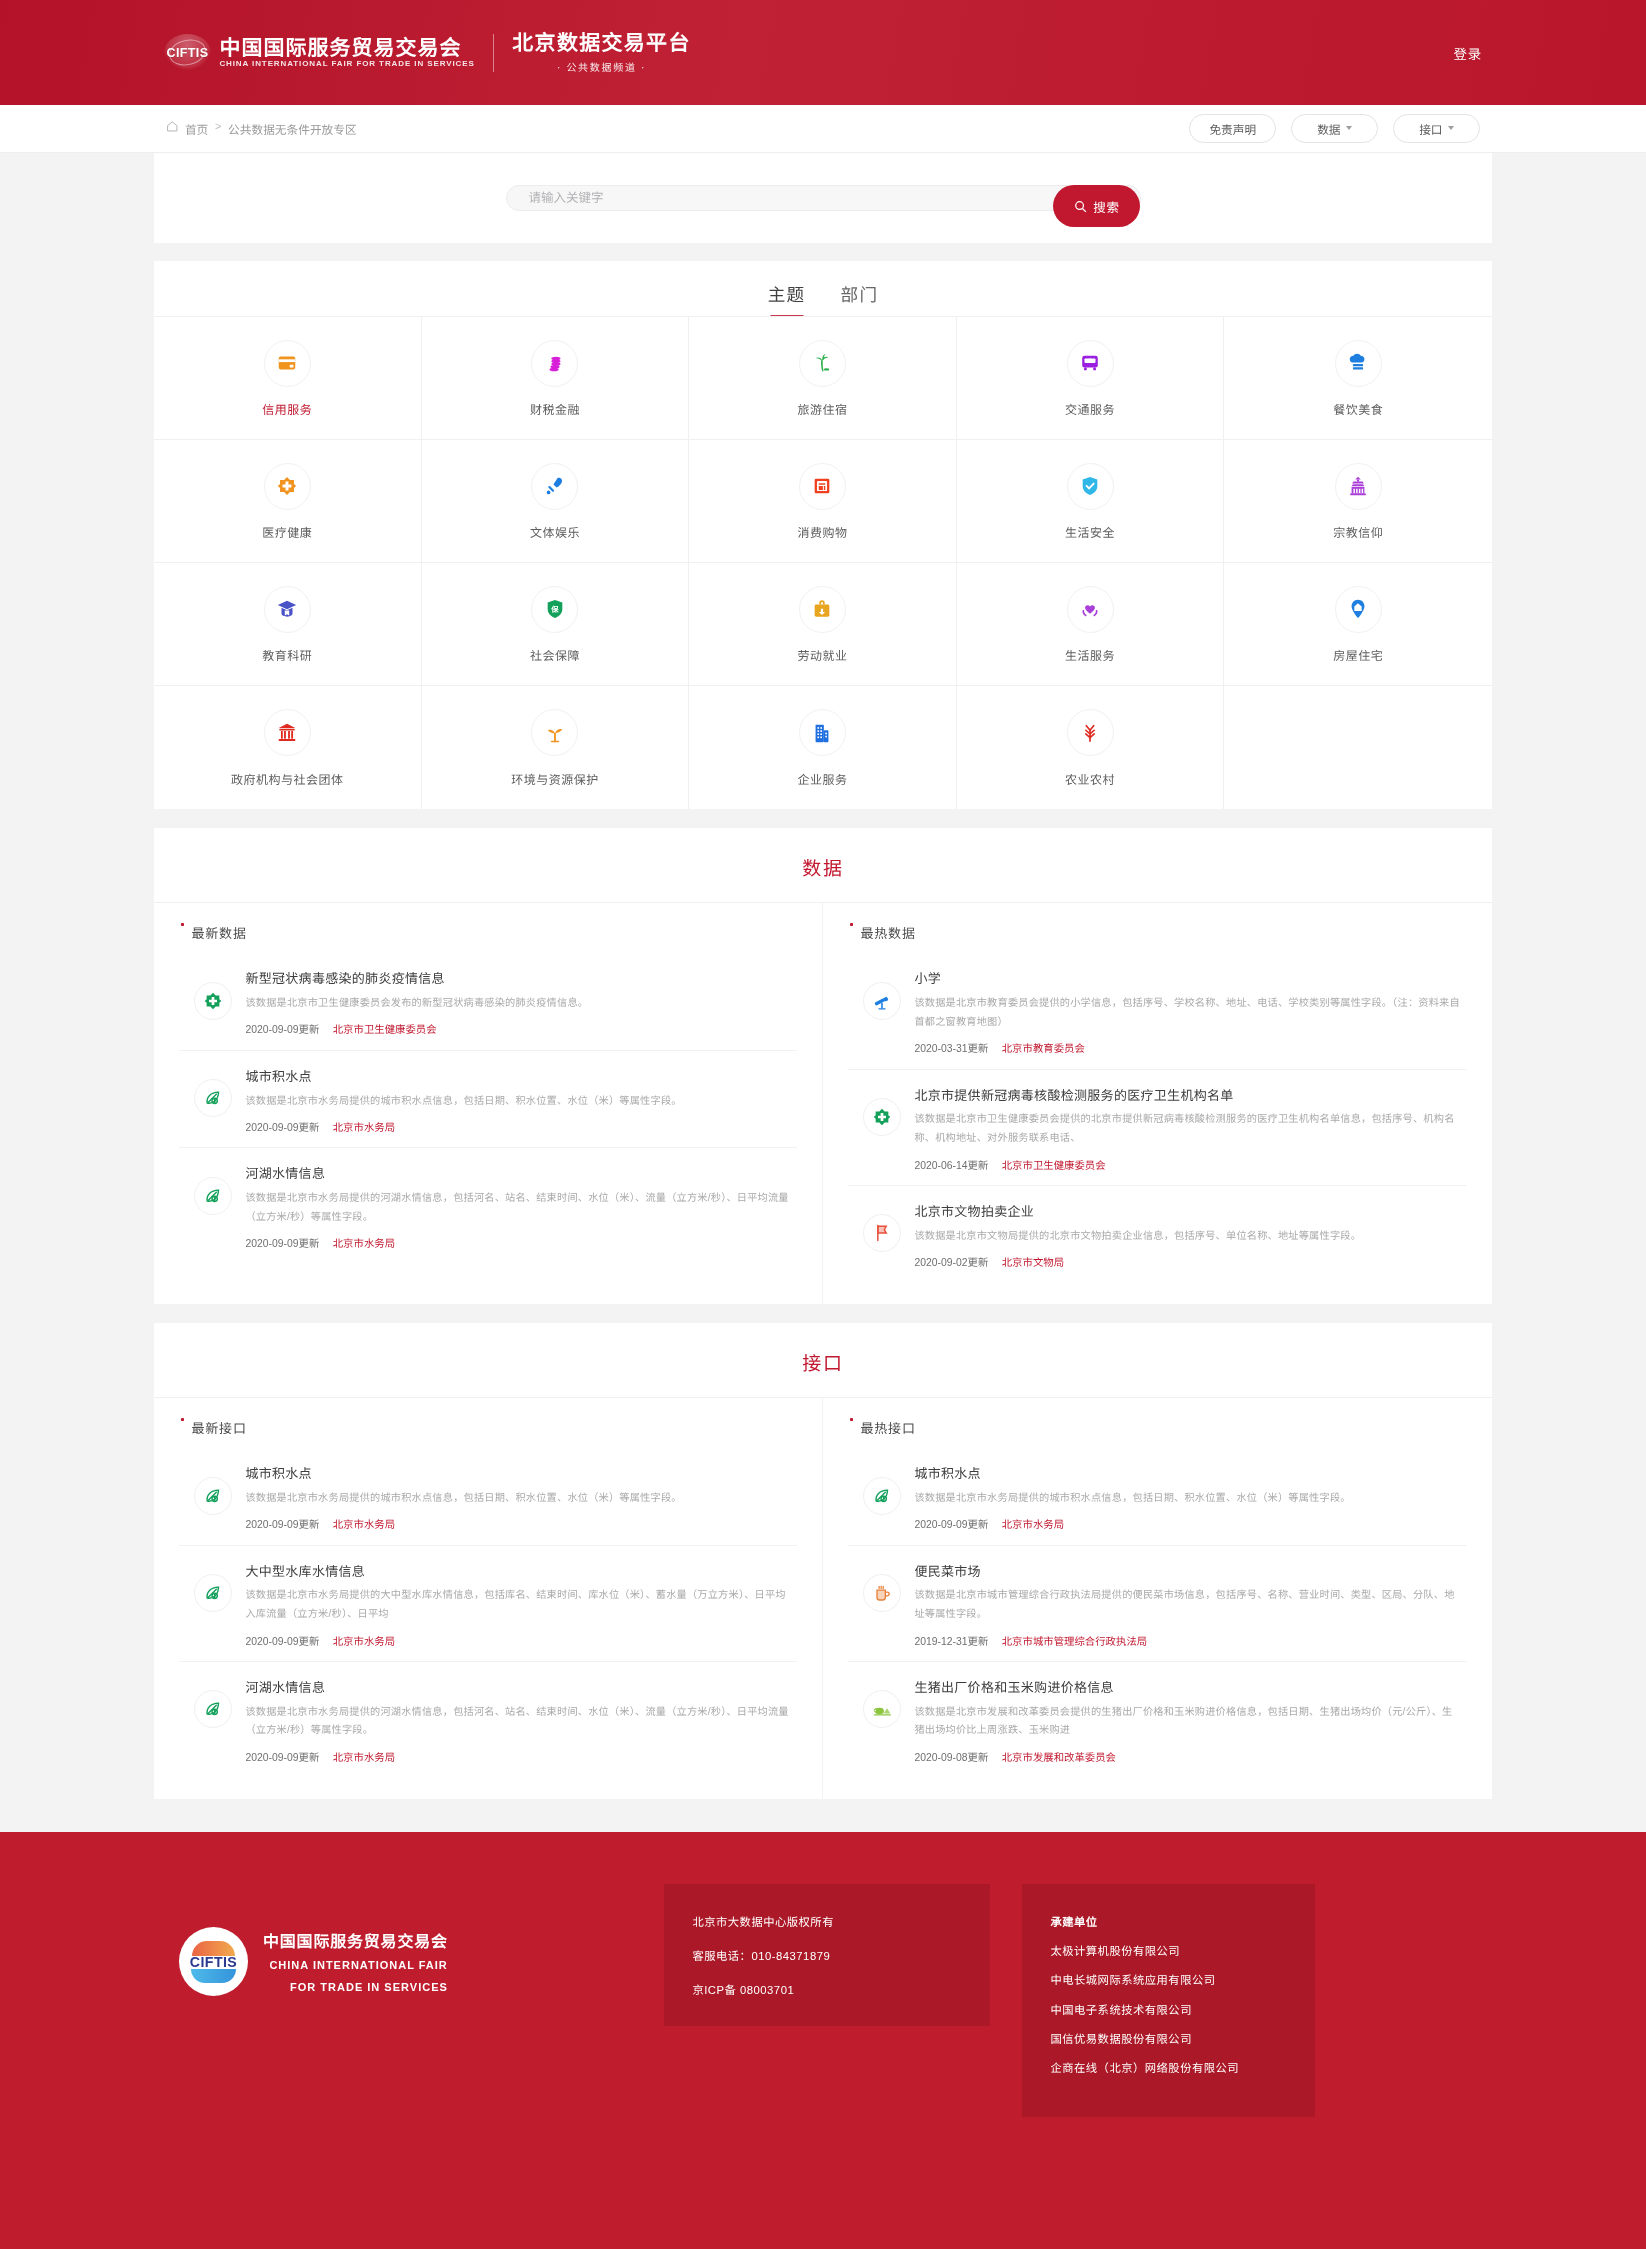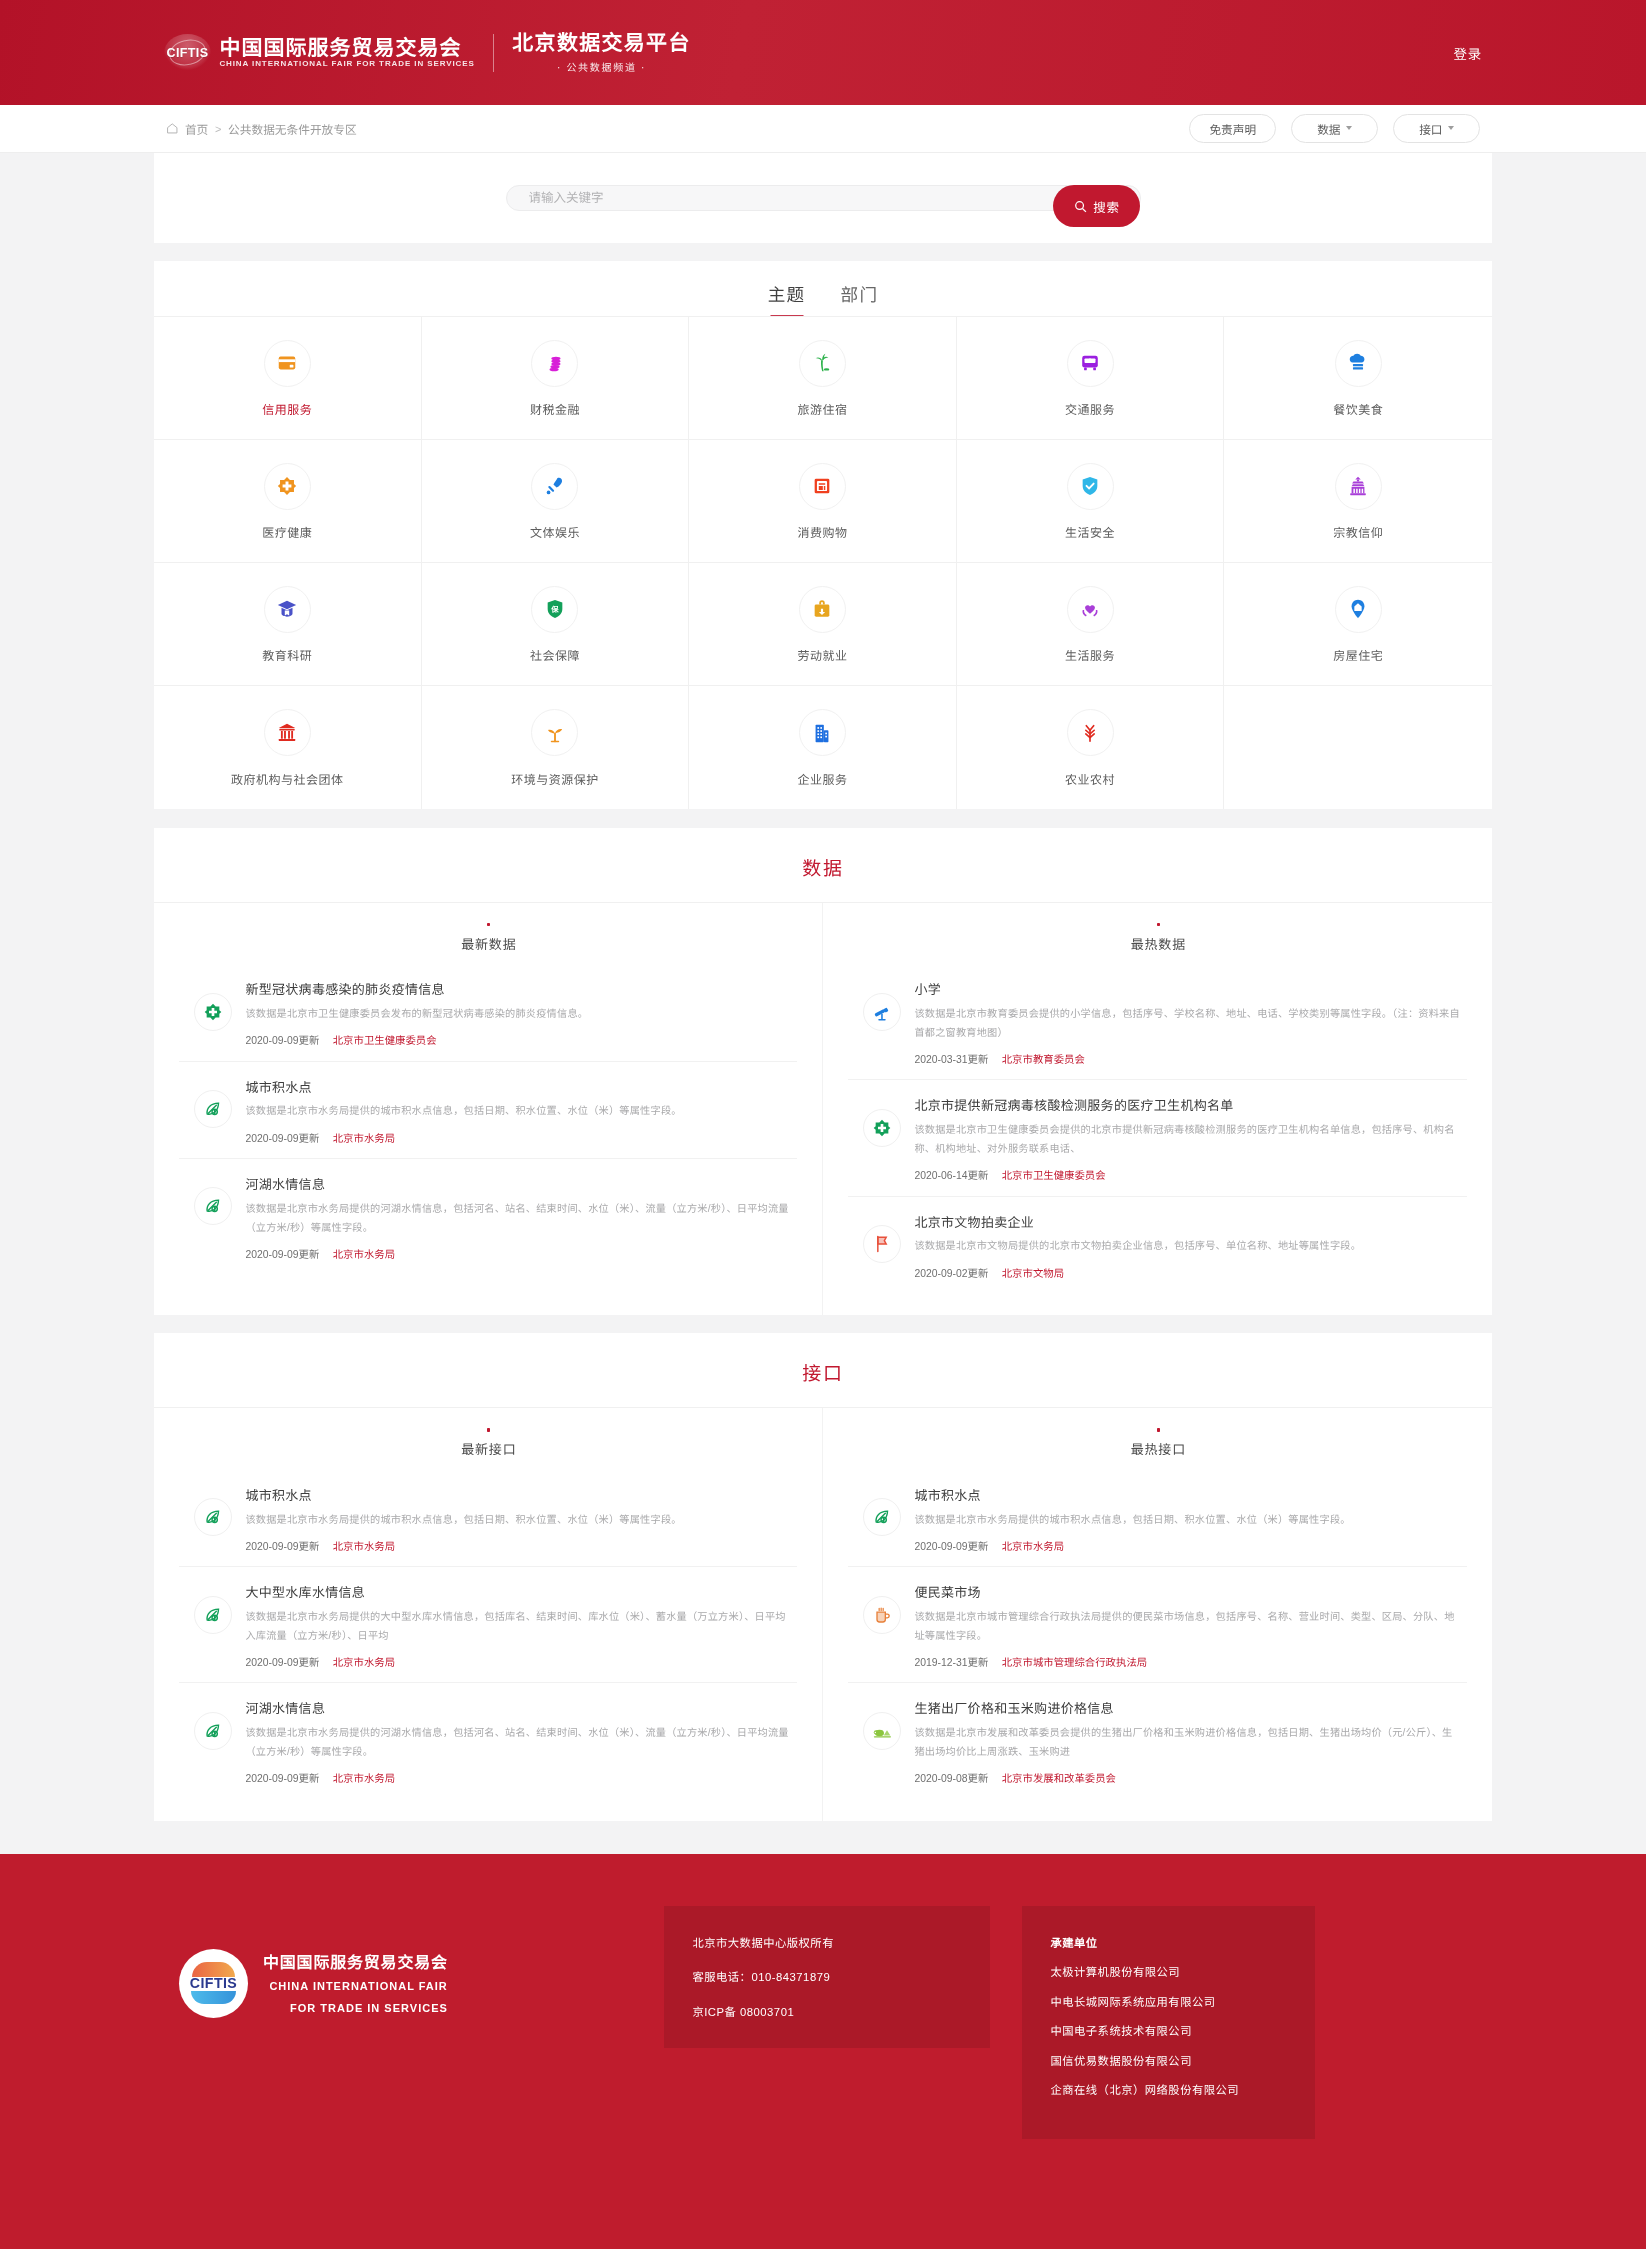--- a/index.html
+++ b/index.html
@@ -63,21 +63,21 @@
 
   
   .crumbbar {
     background: #fff; height: 48px;
     border-bottom: 0.8px solid #eee;
   }
   .crumbbar-inner {
     width: 1338px; margin: 0 auto; height: 100%;
     display: flex; align-items: center; justify-content: space-between; padding: 0 11.7px;
   }
-  .crumb { display:flex; align-items:center; gap: 6.7px; font-size: 11.7px; color: #9a9a9a; }
+  .crumb { display:flex; align-items:flex-start; gap: 6.7px; font-size: 11.7px; color: #9a9a9a; }
   .crumb .home-ico { width: 12.5px; height: 12.5px; display:inline-block; }
   .crumb a { color: #9a9a9a; text-decoration: none; }
   .crumb .sep { color: #bcbcbc; font-size: 11px; }
   .crumb .cur { color: #9a9a9a; }
 
   .navpills { display: flex; align-items: center; gap: 15px; }
   .pill {
     border: 0.8px solid #e3e3e3; border-radius: 16.7px; height: 28.4px;
     min-width: 87px; padding: 0 15px;
     display: flex; align-items: center; justify-content: center; gap: 5.9px;
@@ -145,22 +145,22 @@
 
   
   .sechead {
     text-align:center; font-size: 19px; color: #c1182f; letter-spacing: 1.7px;
     padding: 25px 0 22px; border-bottom: 0.8px solid #f0f0f0; font-weight: normal;
   }
   .twocol { display:flex; }
   .col { width: 50%; padding: 20px 25px 22px 25px; }
   .col:first-child { border-right: 0.8px solid #f2f2f2; }
   .colhead {
-    display:flex; align-items:center; gap: 7.5px;
-    font-size: 13px; color: #4b4b4b; letter-spacing: 0.8px; padding-left: 1.7px; flex-direction: column;
+    display:flex; gap: 7.5px;
+    font-size: 13px; color: #4b4b4b; letter-spacing: 0.8px; padding-left: 1.7px;
   }
   .dot { width: 3.3px; height: 3.3px; background: #c1182f; border-radius: 0.8px; display:inline-block; }
   .itemlist { margin-top: 11.7px; }
   .item {
     display:flex; gap: 13.4px; padding: 15px 5px 13.4px 15px;
     border-bottom: 0.8px solid #f1f1f1; cursor: pointer;
   }
   .item:last-child { border-bottom: 0; }
   .item-ico {
     width: 38px; height: 38px; min-width: 38px; border-radius: 50%;

